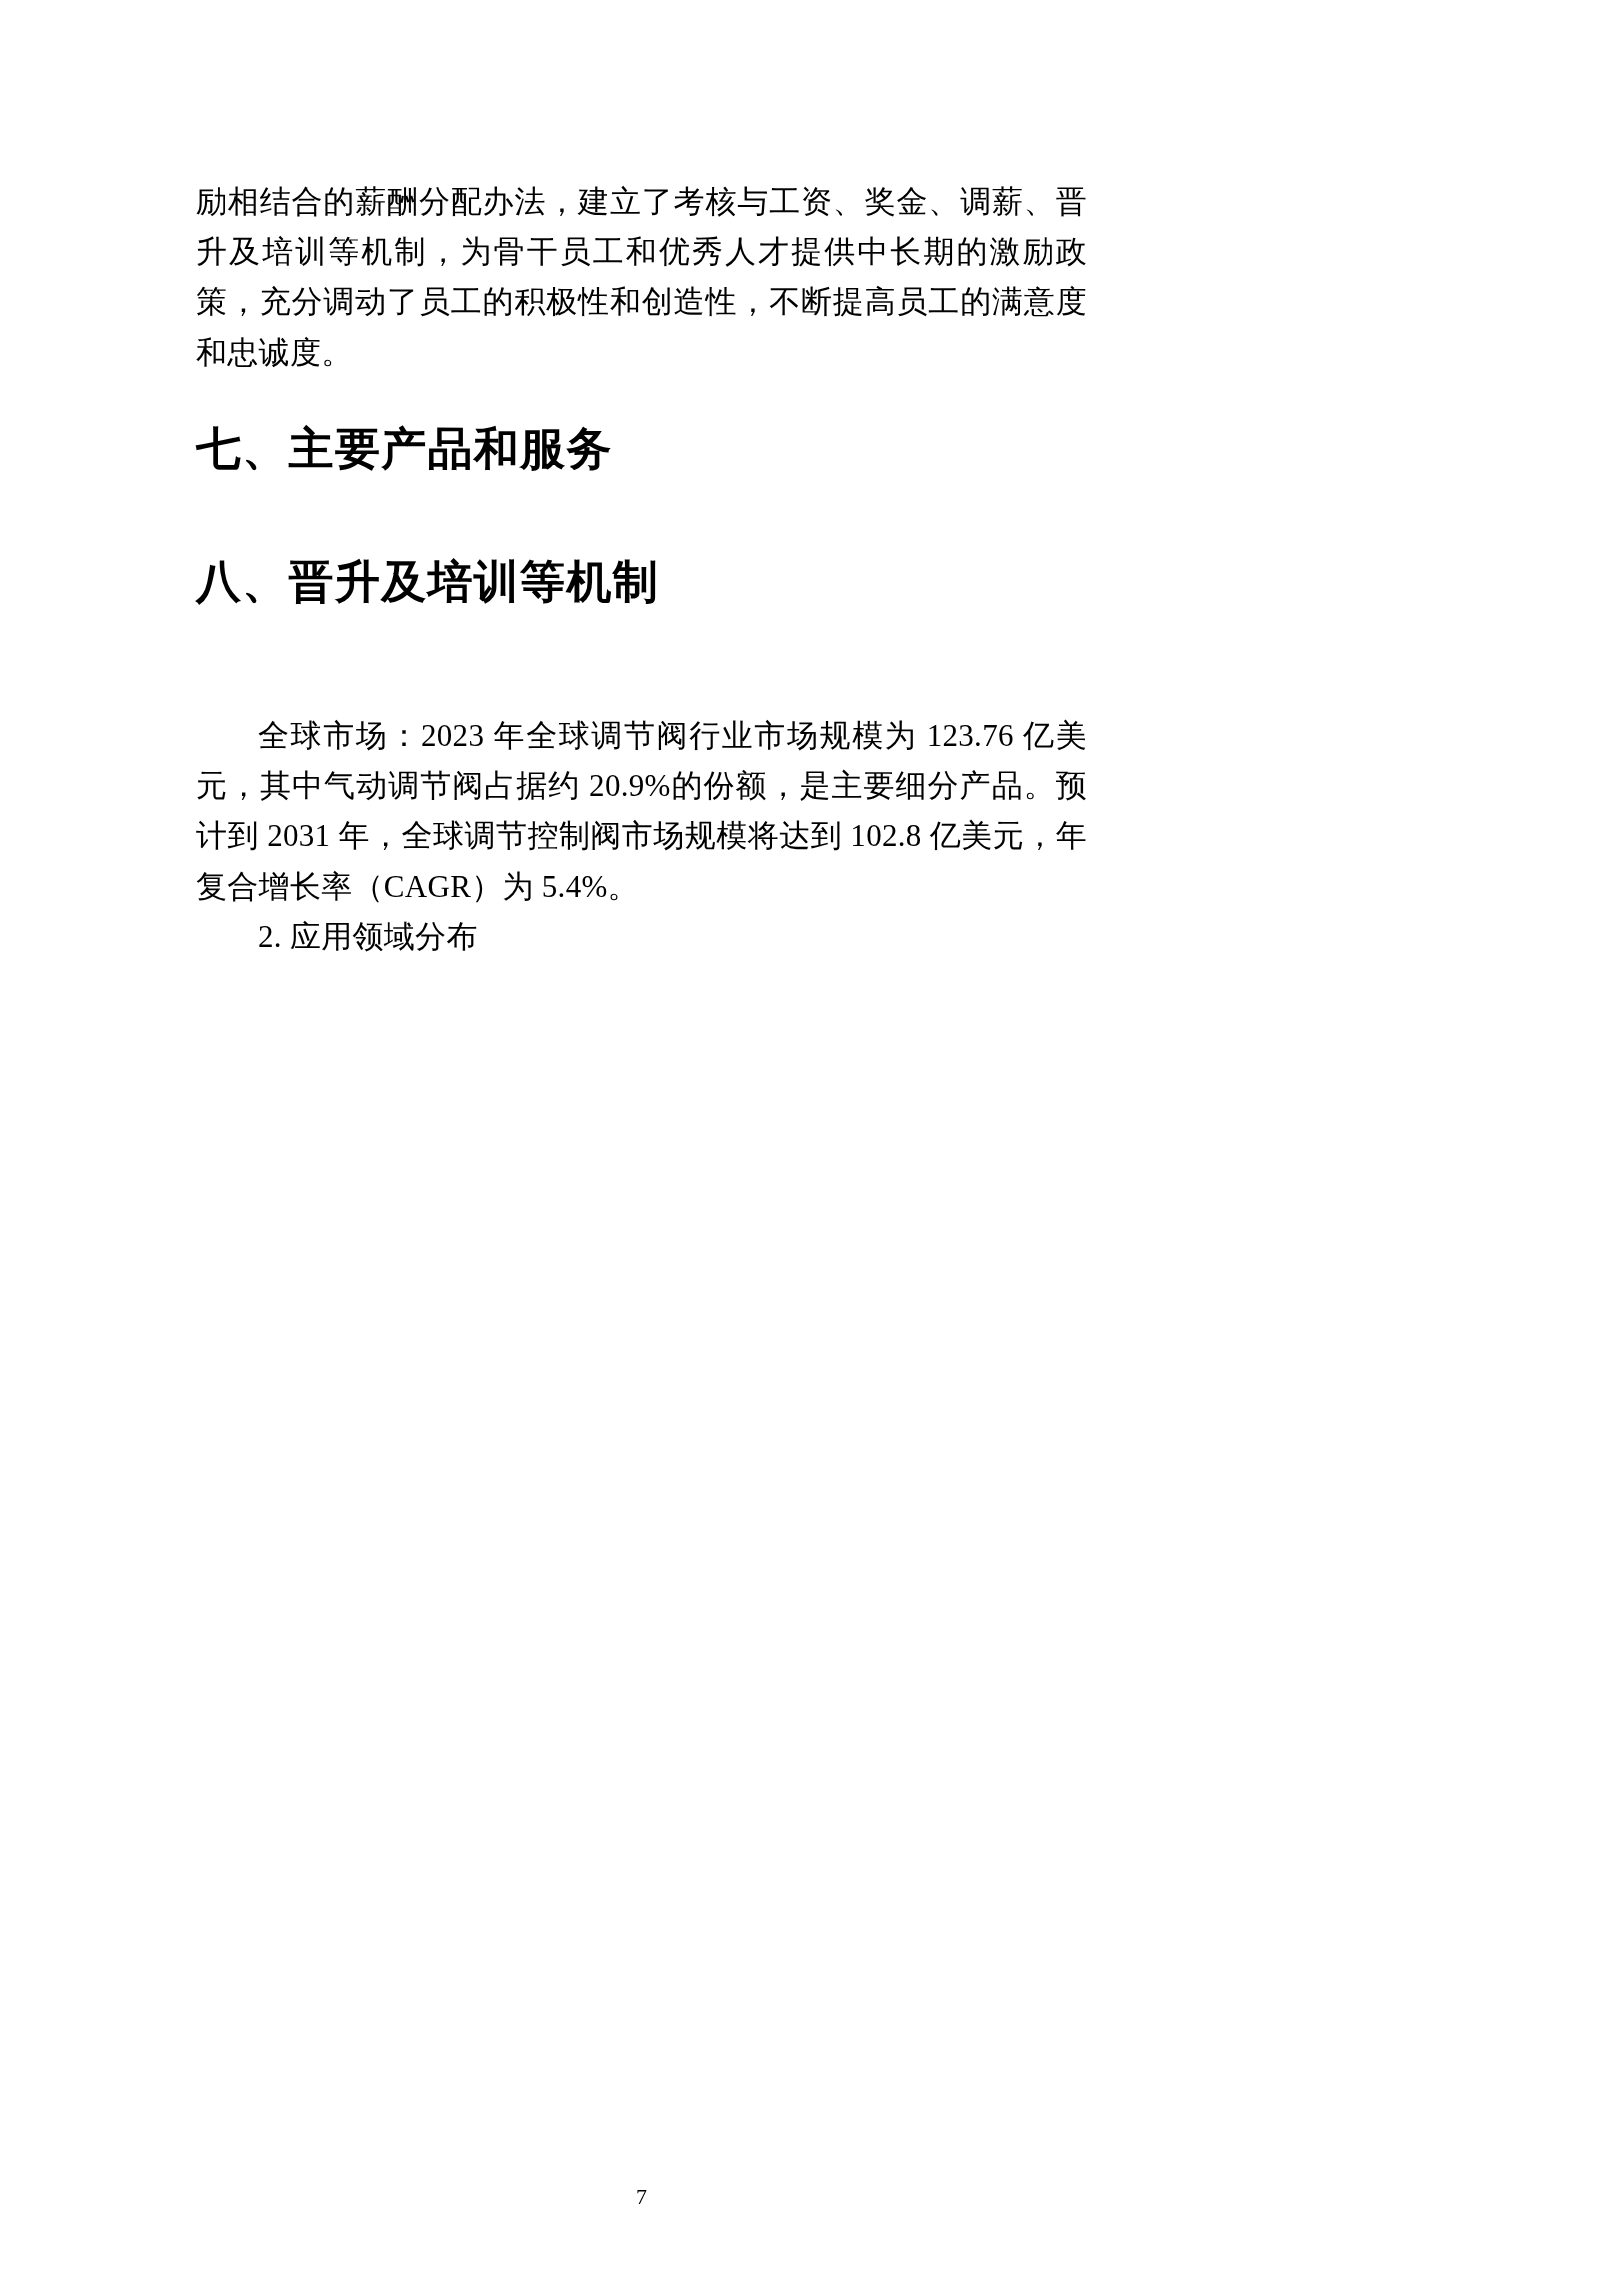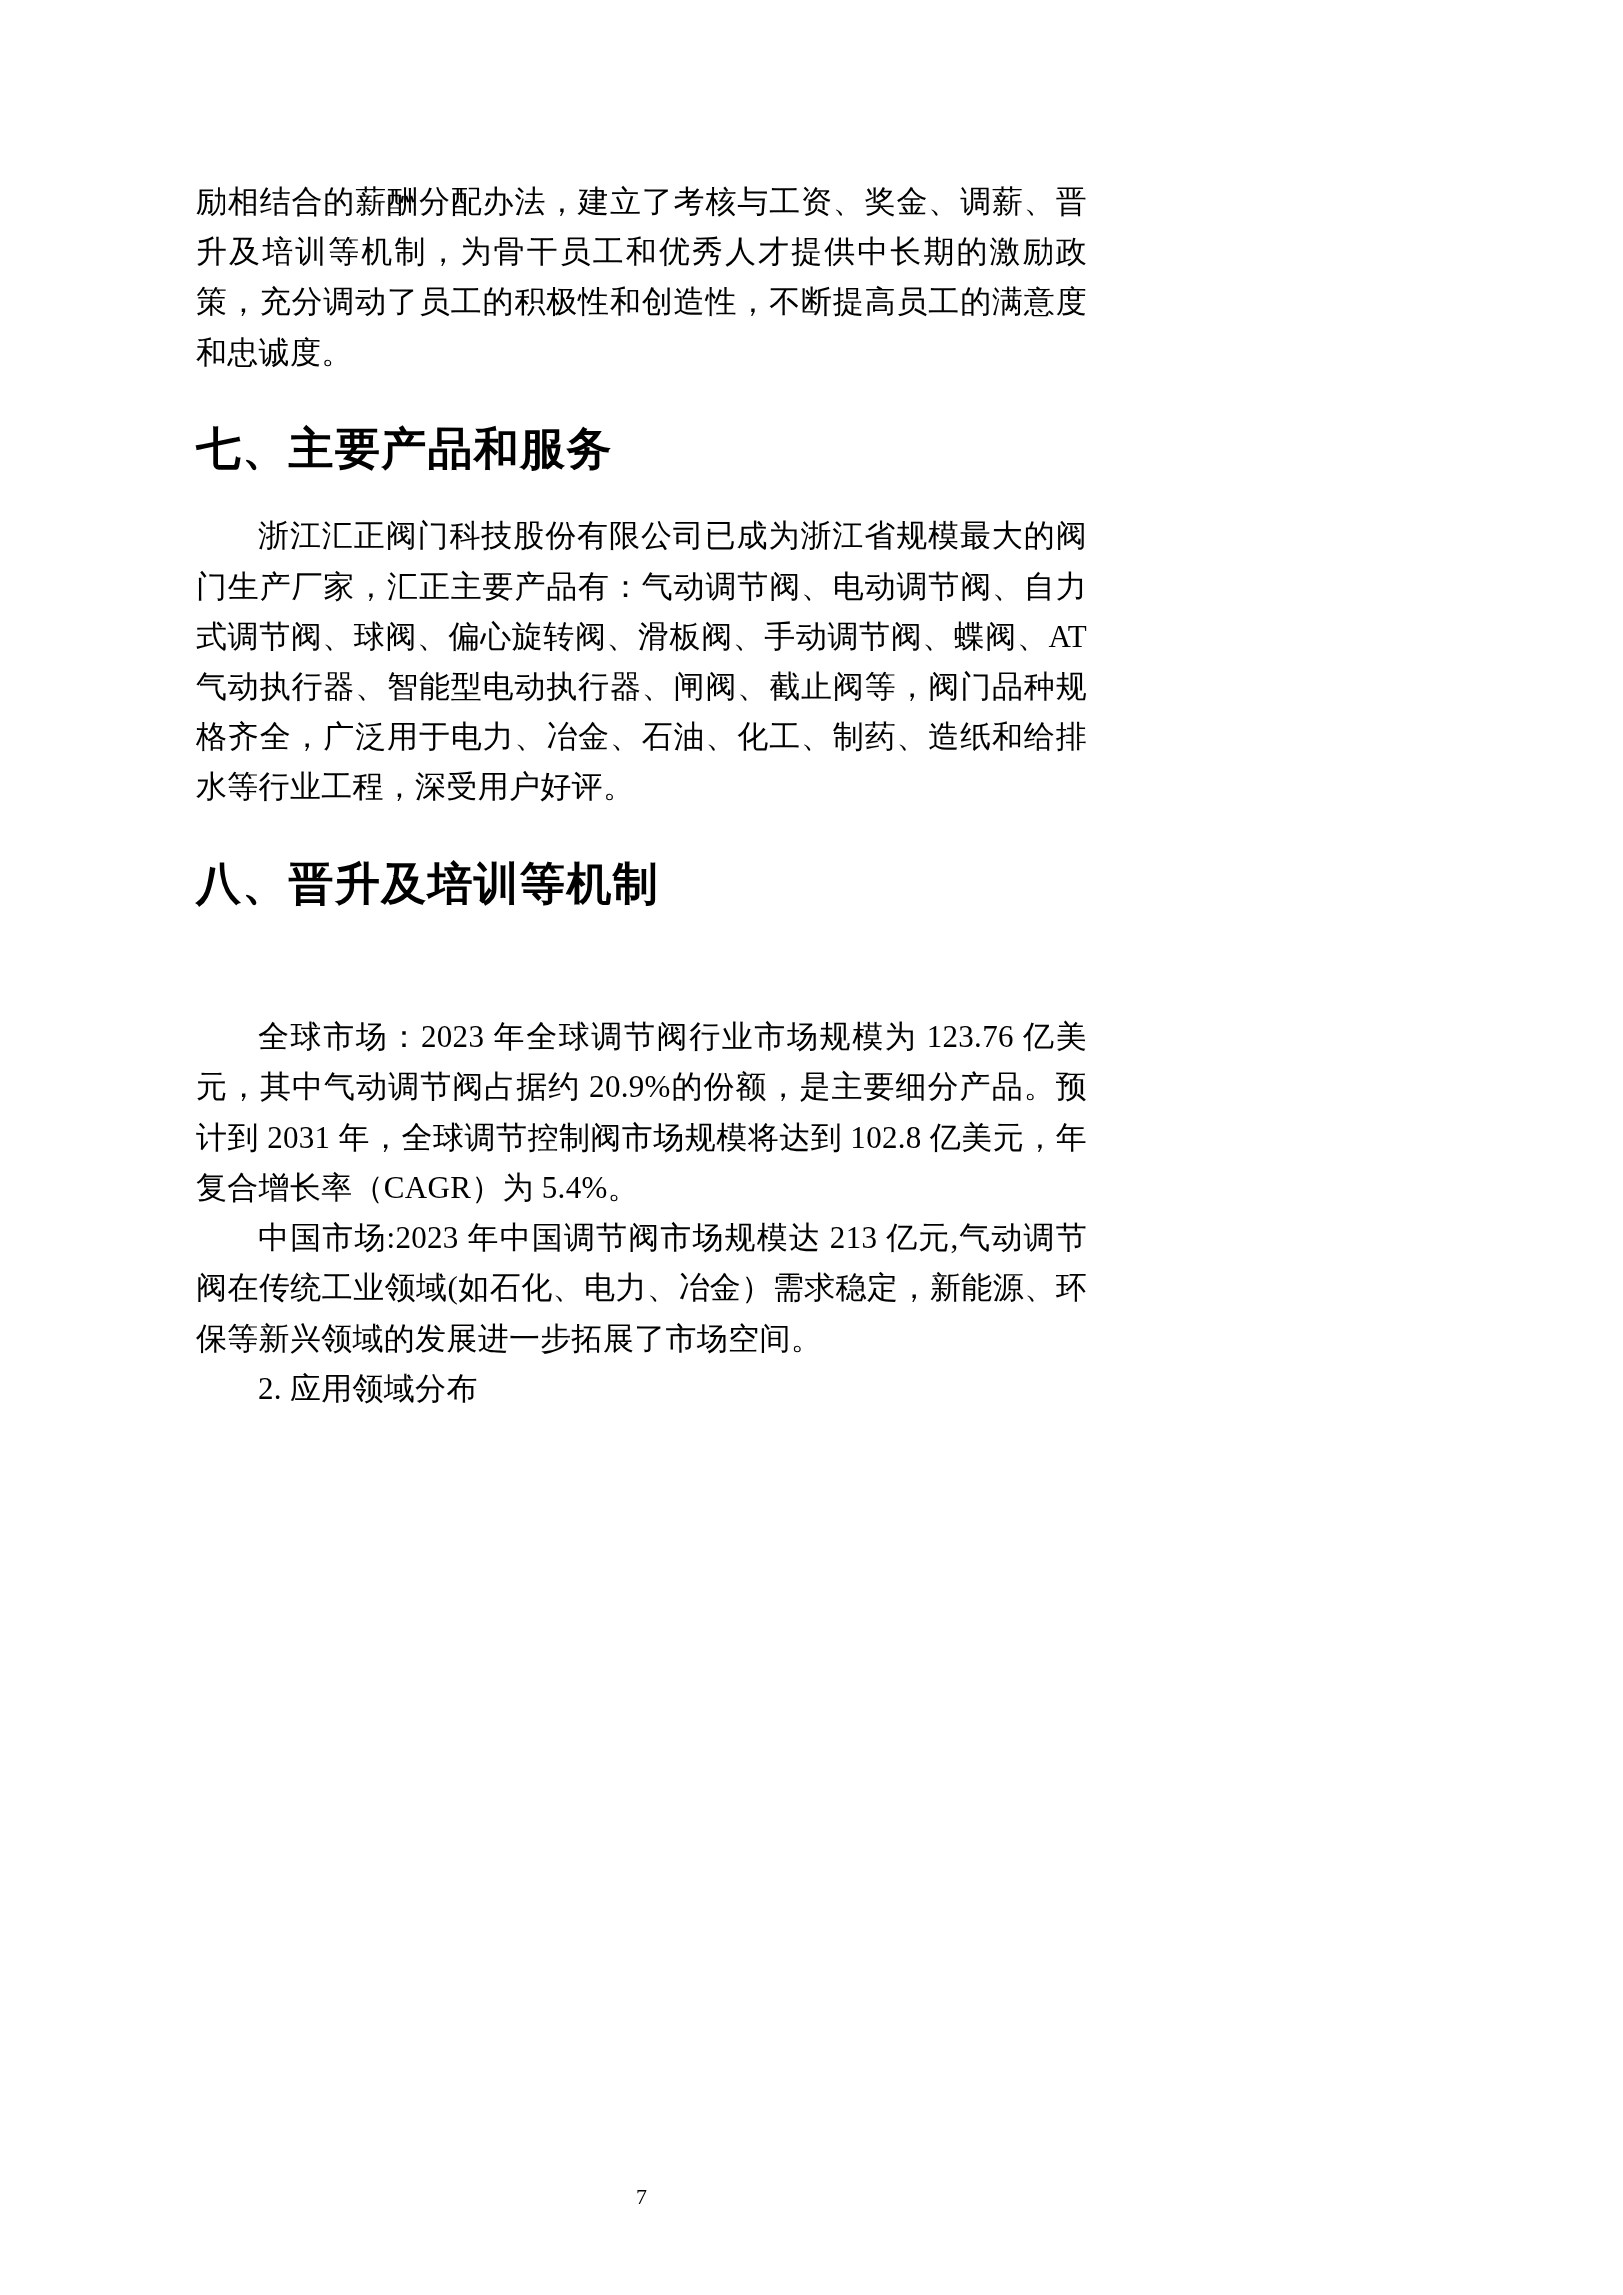--- a/index.html
+++ b/index.html
@@ -62,32 +62,30 @@
 <div class="page">
 
   <div class="doc-body">
 
     <p class="para">励相结合的薪酬分配办法，建立了考核与工资、奖金、调薪、晋升及培训等机制，为骨干员工和优秀人才提供中长期的激励政策，充分调动了员工的积极性和创造性，不断提高员工的满意度和忠诚度。</p>
 
     <div class="sp-before-heading"></div>
     <h2 class="heading">七、主要产品和服务</h2>
     <div class="sp-after-heading"></div>
 
-    <p class="para indent">浙江汇正阀门科技股份有限公司已成为浙江省规模最大的阀门生产厂家，汇正主要产品有：气动调节阀、电动调节阀、自力式调节阀、球阀、偏心旋转阀、滑板阀、手动调节阀、蝶阀、AT 气动执行器、智能型电动执行器、闸阀、截止阀等，阀门品种规格齐全，广泛用于电力、冶金、石油、化工、制药、造纸和给排水等行业工程，深受用户好评。</p>
 
     <div class="sp-before-heading"></div>
     <h2 class="heading">八、晋升及培训等机制</h2>
     <div class="sp-after-heading"></div>
 
 
     <div class="sp-before-heading"></div>
     <div class="sp-after-heading"></div>
 
     <p class="para indent">全球市场：2023 年全球调节阀行业市场规模为 123.76 亿美元，其中气动调节阀占据约 20.9%的份额，是主要细分产品。预计到 2031 年，全球调节控制阀市场规模将达到 102.8 亿美元，年复合增长率（CAGR）为 5.4%。</p>
-    <p class="para indent">中国市场:2023 年中国调节阀市场规模达 213 亿元,气动调节阀在传统工业领域(如石化、电力、冶金）需求稳定，新能源、环保等新兴领域的发展进一步拓展了市场空间。</p>
     <p class="para indent">2. 应用领域分布</p>
 
   </div>
 
   <div class="page-number">7</div>
 
 </div>
 
 
 </body></html>

